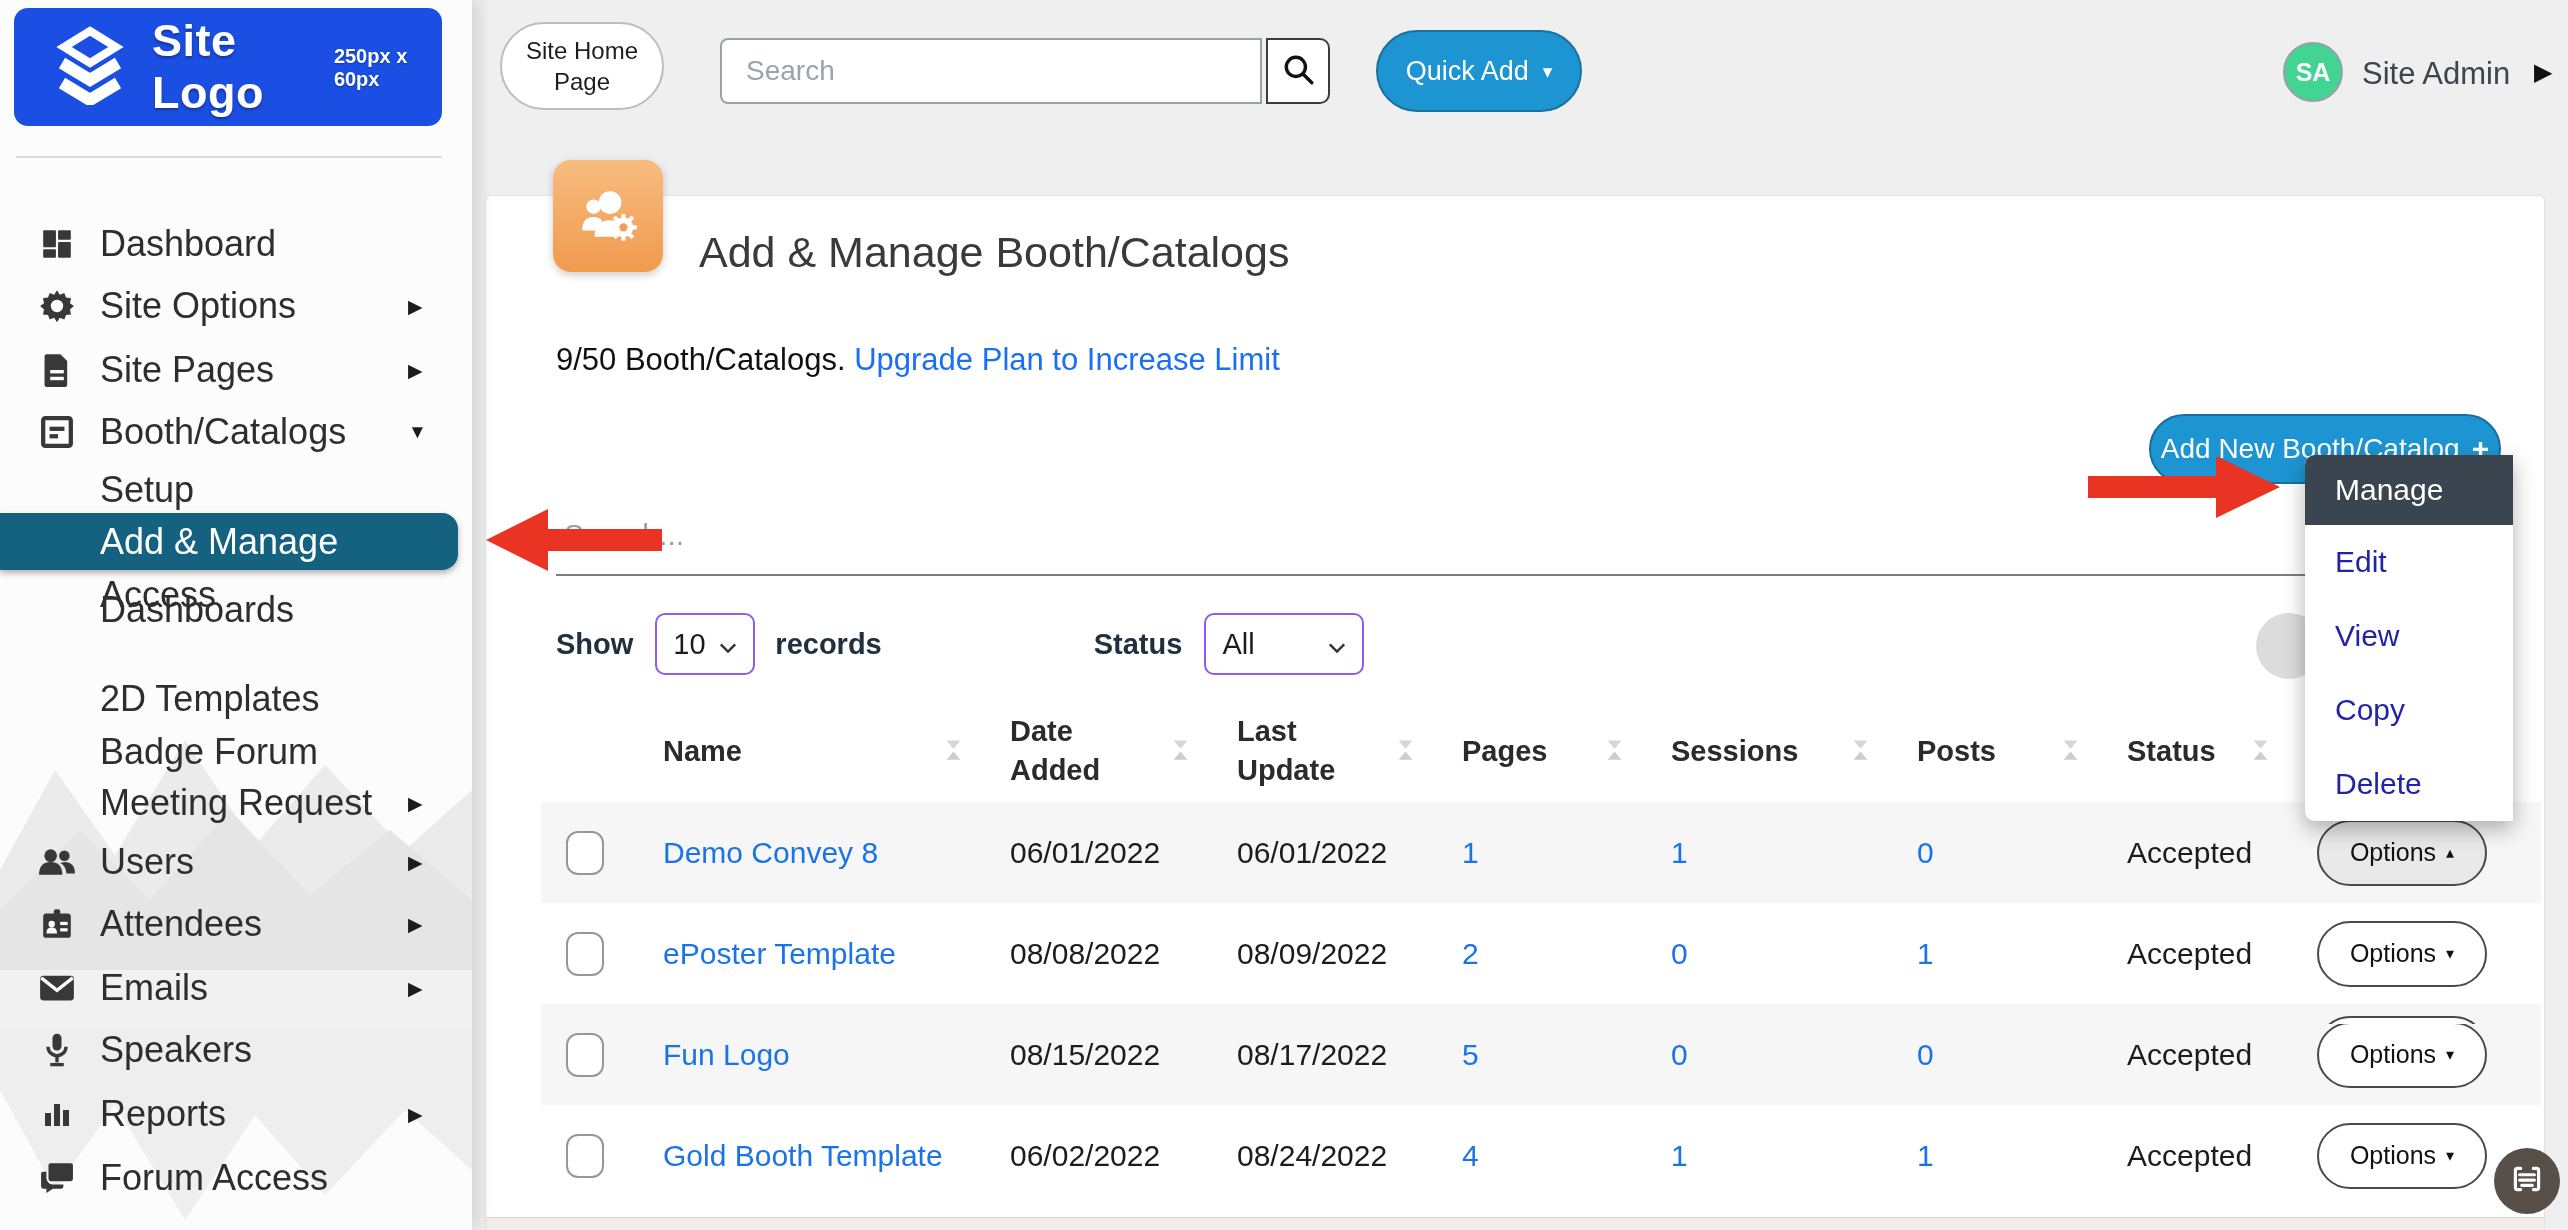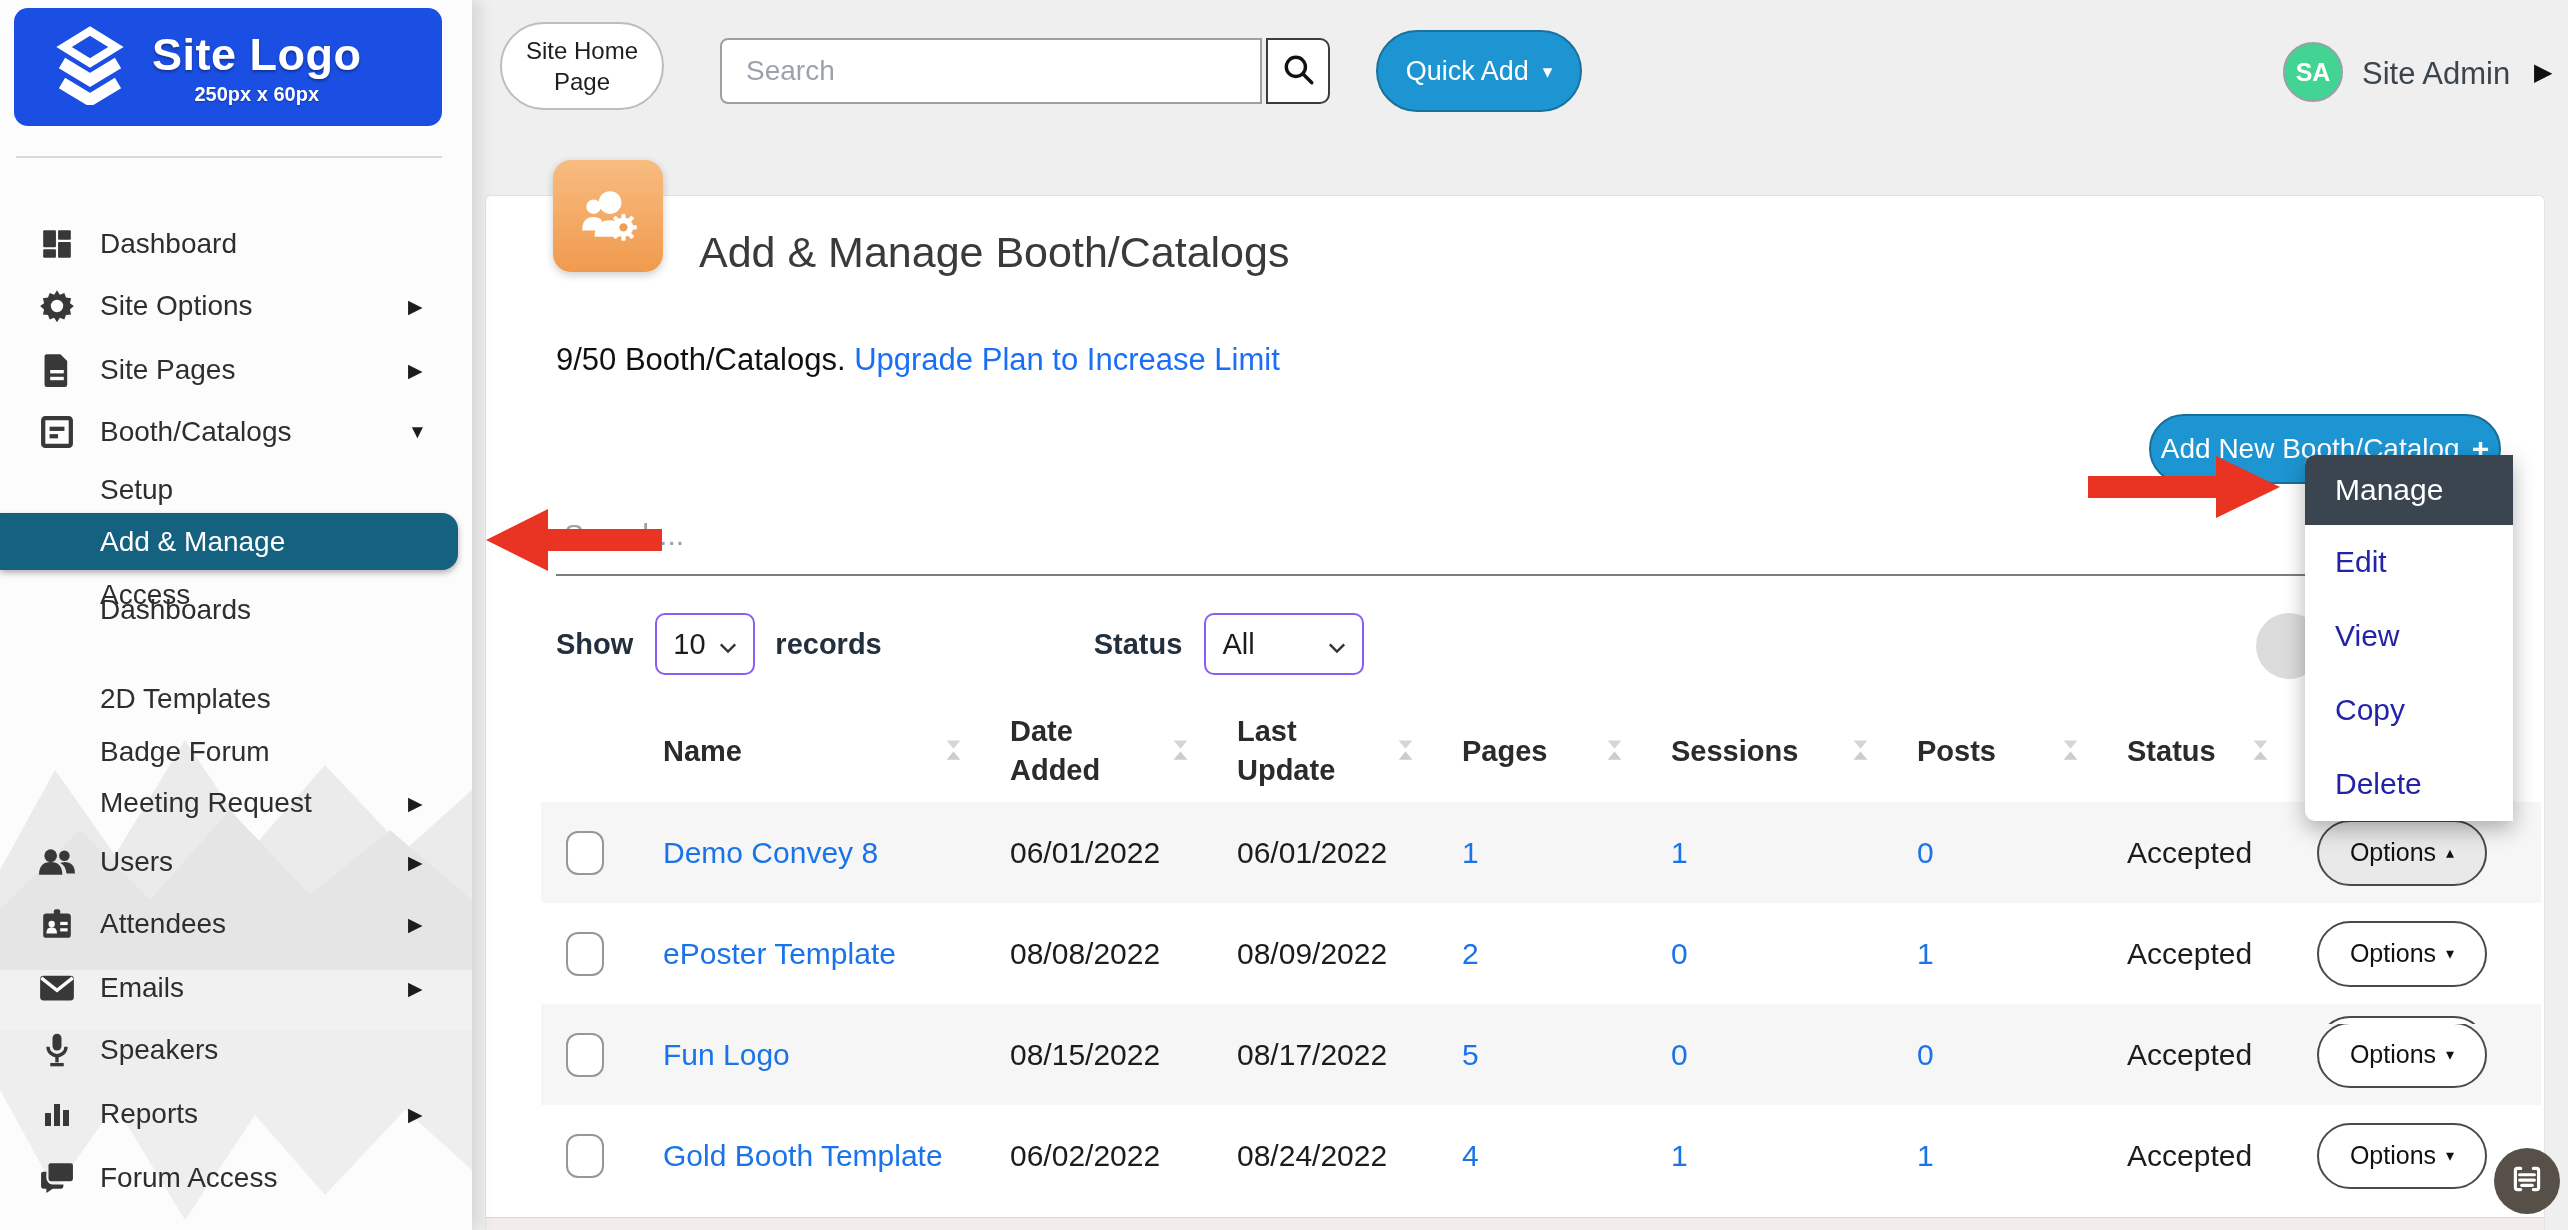--- a/index.html
+++ b/index.html
@@ -5,27 +5,27 @@
   html,body{margin:0;padding:0}
   body{width:2568px;height:1230px;position:relative;overflow:hidden;background:#efeff0;
        font-family:"Liberation Sans",sans-serif;-webkit-font-smoothing:antialiased;color:#222}
 
   
   .sidebar{position:absolute;left:0;top:0;width:472px;height:1230px;background:#fcfcfd;
            box-shadow:8px 0 14px rgba(0,0,0,.10);z-index:30;overflow:hidden}
   .mountains{position:absolute;left:0;bottom:0;width:472px;height:560px;opacity:.55;pointer-events:none}
   .logo{position:absolute;left:14px;top:8px;width:428px;height:118px;background:#1b4fe3;border-radius:14px;
         display:flex;align-items:center;padding-left:36px;box-sizing:border-box;gap:22px;cursor:pointer}
-  .logo-text{display:flex;flex-direction:column;align-items:center}
+  .logo-text{display:flex;flex-direction:row;align-items:center}
   .logo-title{font-size:45px;font-weight:700;color:#fff;text-shadow:0 2px 3px rgba(0,0,0,.35);letter-spacing:.5px}
   .logo-sub{font-size:20px;font-weight:700;color:#fff;margin-top:2px;text-shadow:0 1px 2px rgba(0,0,0,.3)}
   .side-divider{position:absolute;left:16px;width:426px;top:156px;height:2px;background:#d9d9d9}
   .side-item{position:absolute;left:0;width:472px;height:56px;cursor:pointer}
   .s-icon{position:absolute;left:36px;top:50%;transform:translateY(-50%);width:42px;display:flex;justify-content:center}
-  .s-label{position:absolute;left:100px;top:50%;transform:translateY(-50%);font-size:28px;color:#2e2e2e;white-space:nowrap}
+  .s-label{position:absolute;left:100px;top:50%;transform:translateY(-50%);font-size:36px;color:#2e2e2e;white-space:nowrap}
   .s-chev{position:absolute;left:408px;top:50%;transform:translateY(-50%);font-size:19px;color:#1c1c1c}
   .active-pill{position:absolute;left:0;top:513px;width:458px;height:57px;background:#156180;
                border-radius:0 16px 16px 0;box-shadow:0 3px 6px rgba(0,0,0,.3);cursor:pointer}
   .active-pill .s-label{color:#fff;left:100px}
 
   
   .home-pill{position:absolute;left:500px;top:22px;width:164px;height:88px;background:#fff;border:2px solid #bdbdbd;
              border-radius:46px;display:flex;align-items:center;justify-content:center;text-align:center;
              font-size:24px;color:#1e1e1e;line-height:1.3;padding:0 16px;box-sizing:border-box;cursor:pointer;z-index:10}
   .search-wrap{position:absolute;left:720px;top:38px;display:flex;z-index:10}

